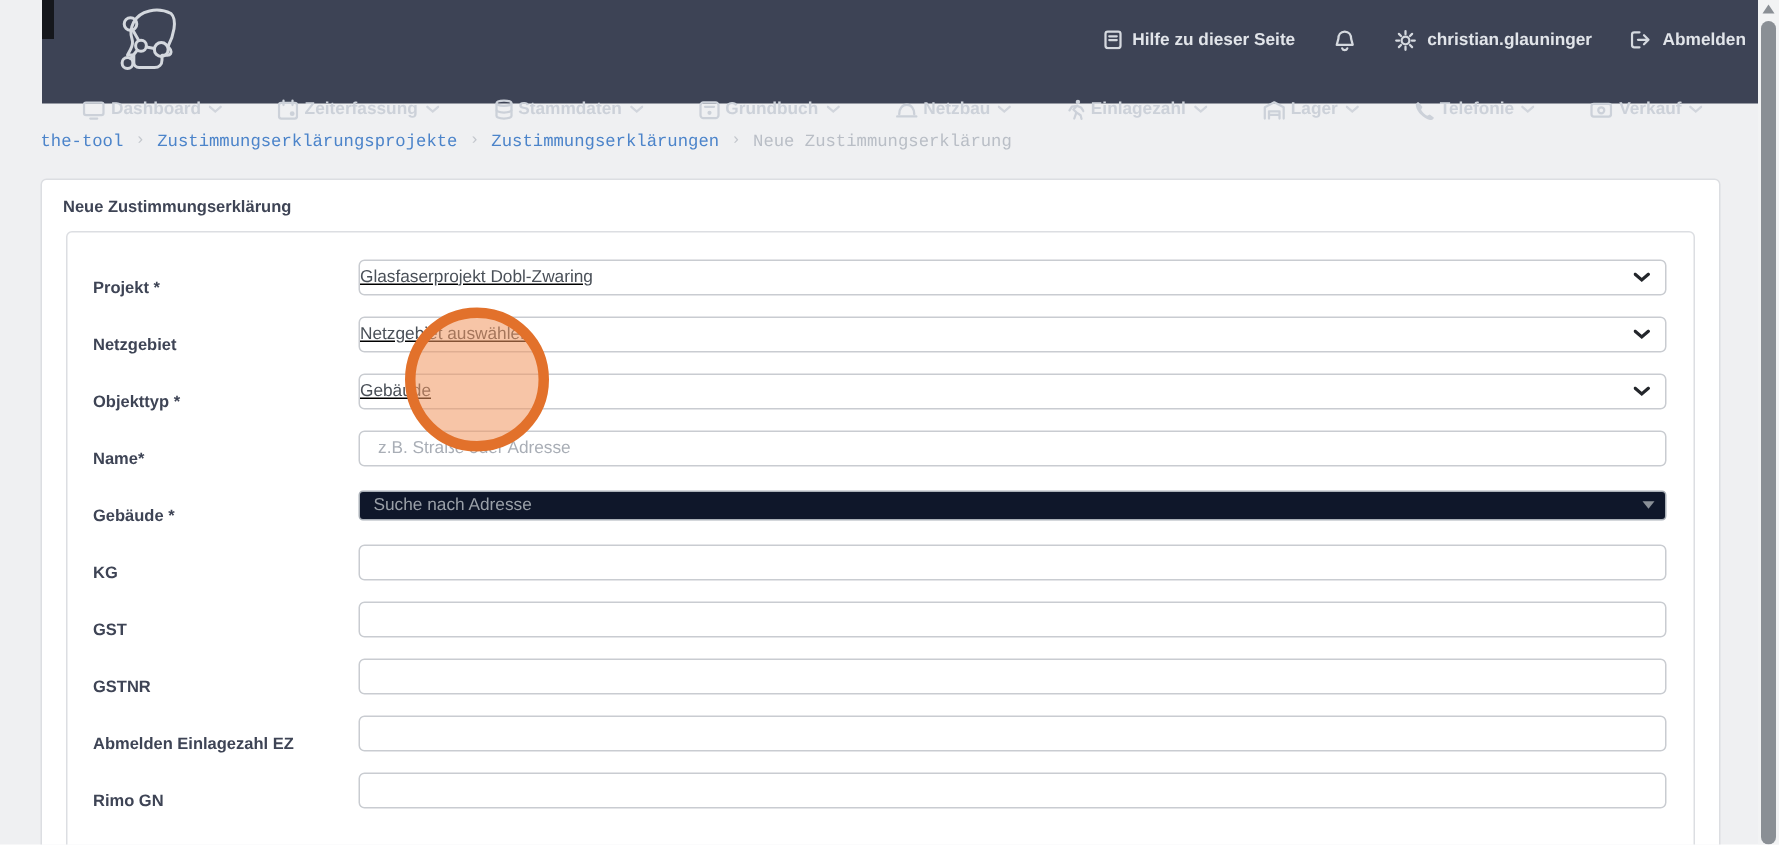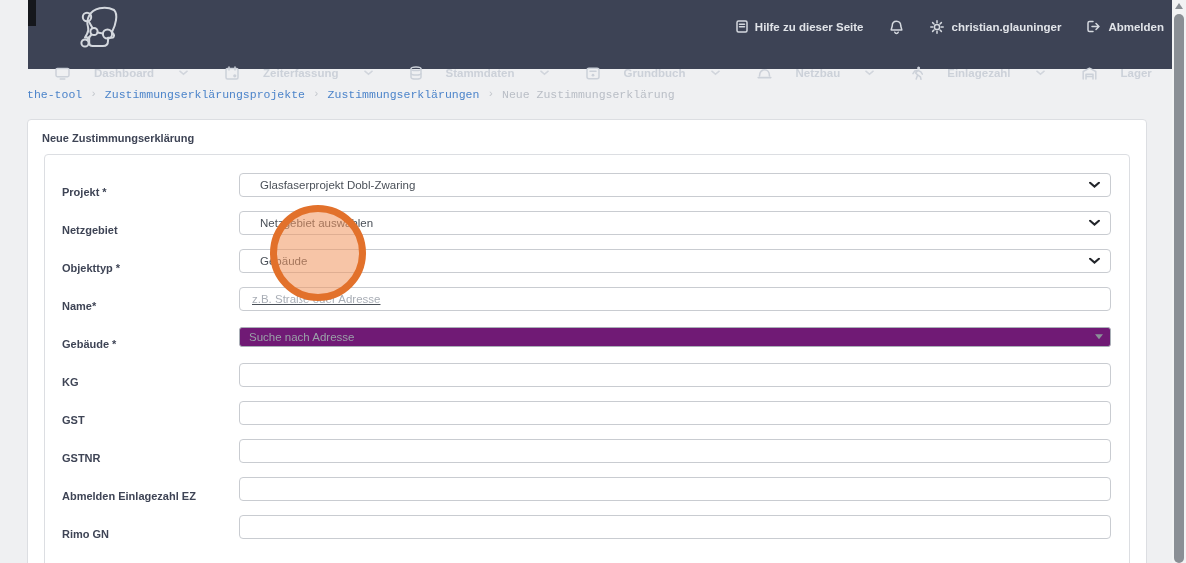--- a/index.html
+++ b/index.html
@@ -16,21 +16,21 @@
   .corner-notch { position:absolute; left:0; top:0; width:8px; height:26px; background:#15171c; }
   .header-top { display:flex; align-items:center; height:53px; padding:0 36px 0 46px; }
   .logo-wrap { margin-top:6px; }
   .header-spacer { flex:1; }
   .header-right { display:flex; align-items:center; gap:26px; color:#e1e4e9; font-size:11.5px; font-weight:700; }
   .header-item { display:flex; align-items:center; gap:7px; cursor:pointer; white-space:nowrap; }
   .header-item svg { display:block; color:#d5d9df; }
 
   
   .nav-row { display:flex; align-items:center; padding:0 0 0 27px; height:40px; gap:37px; }
-  .nav-item { display:flex; align-items:center; gap:24px; color:#ccd1d9; font-size:11.5px; font-weight:700; cursor:pointer; white-space:nowrap; }
+  .nav-item { display:flex; align-items:center; gap:4px; color:#ccd1d9; font-size:11.5px; font-weight:700; cursor:pointer; white-space:nowrap; }
   .nav-item svg { display:block; color:#ccd1d9; }
   .nav-chevron { margin-left:1px; opacity:.85; }
 
   
   .title-bar { display:flex; align-items:center; justify-content:space-between; height:50px; padding:0 25px 0 27px; }
   .page-title { font-size:16px; font-weight:700; color:#3e4455; letter-spacing:.2px; }
   .breadcrumb { display:flex; align-items:center; gap:8px; font-size:11.5px;font-family:Liberation Mono, monospace; }
   .breadcrumb a { color:#4c84ca; text-decoration:none; cursor:pointer; }
   .bc-sep { color:#c3c7cd; font-size:11px; }
   .bc-current { color:#b9bec6; }
@@ -43,31 +43,31 @@
   .card-header { padding:12px 16px 10px 14px; font-size:11px; font-weight:700; color:#3e4455; }
   .card-body {
     margin:0 16px 16px 16px; border:1px solid #dcdee2; border-radius:4px;
     padding:16px 18px 20px 17px; min-height:395px;
   }
 
   .form-row { display:grid; grid-template-columns:177px 1fr; align-items:center; height:24px; margin-bottom:14px; }
   .form-row label { font-size:11px; font-weight:700; color:#3e4455;margin-top:15px; }
   .fake-select {
     position:relative; height:24px; border:1px solid #c9ccd1; border-radius:4px; background:#fff;
-    display:flex; align-items:center; padding:0 26px 0 20px; cursor:pointer;
+    display:flex; align-items:center; padding:0 26px 0 0; cursor:pointer;text-decoration:underline;
   }
   .fake-select .sel-text { font-size:11.5px; color:#4a5058; }
   .sel-chevron { position:absolute; right:10px; top:50%; transform:translateY(-50%); color:#23262b; }
   .text-input {
     width:100%; height:24px; border:1px solid #c9ccd1; border-radius:4px; background:#fff;
-    font-family:inherit; font-size:11.5px; color:#4a5058; padding:0 12px; outline:none;text-decoration:underline;
+    font-family:inherit; font-size:11.5px; color:#4a5058; padding:0 12px; outline:none;
   }
   .text-input::placeholder { color:#a9aeb6; }
   .select2-box {
-    position:relative; height:20px; border:1px solid #aab0b7; border-radius:3px; background:#701a75;
+    position:relative; height:20px; border:1px solid #aab0b7; border-radius:3px; background:#0f172a;
     display:flex; align-items:center; padding:0 20px 0 9px; cursor:pointer;
   }
   .select2-box .sel-text { font-size:11.5px; color:#9aa0a8; }
   .select2-arrow { position:absolute; right:7px; top:50%; transform:translateY(-56%); width:0; height:0;
     border-left:4px solid transparent; border-right:4px solid transparent; border-top:5px solid #8a9097; }
 
   
   .click-circle {
     position:absolute; left:270px; top:205px; width:96px; height:96px; border-radius:50%;
     border:7px solid #e2712b; background:rgba(240,150,95,.55); z-index:50; pointer-events:none;

